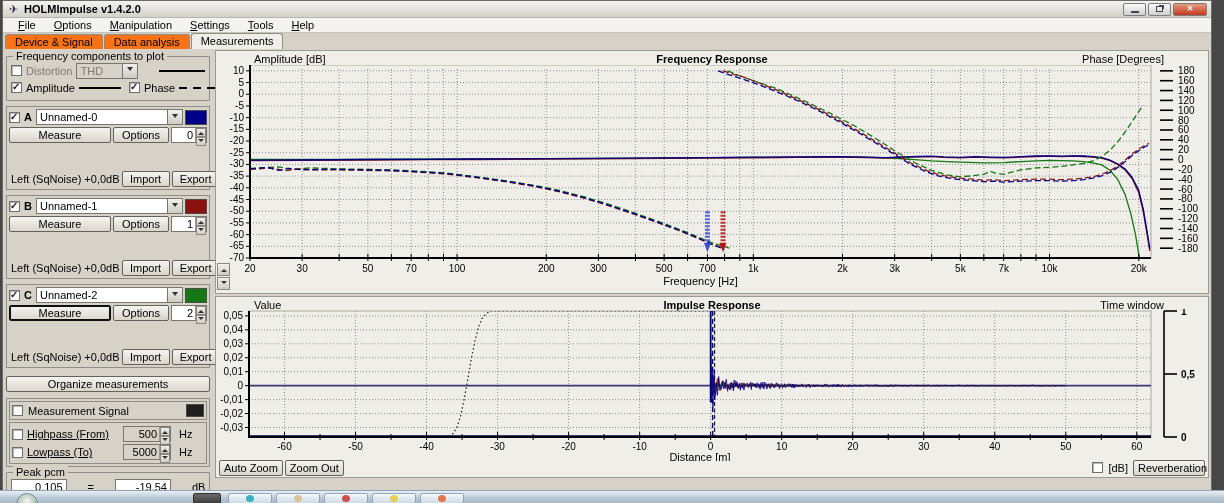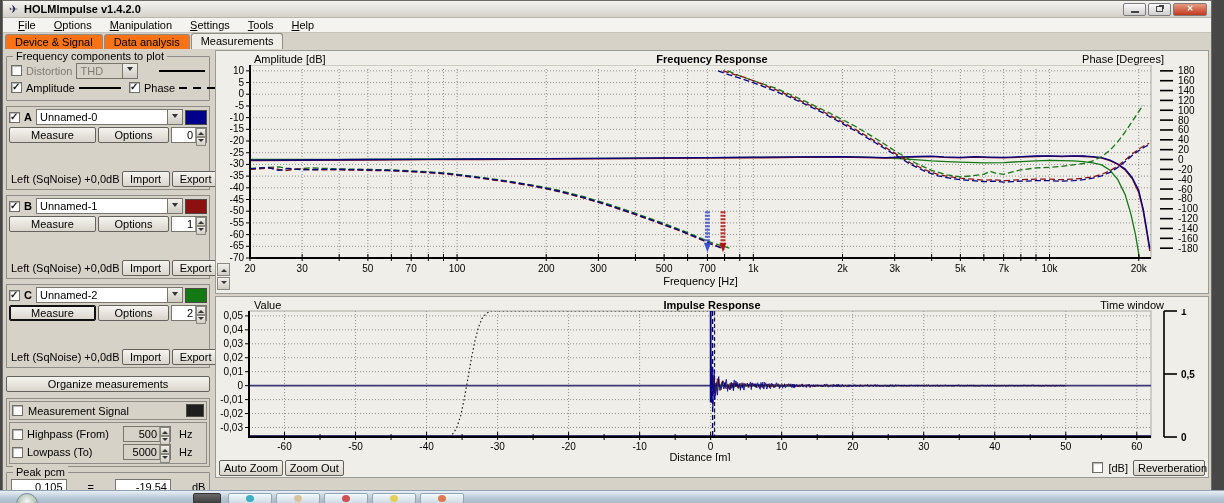--- a/index.html
+++ b/index.html
@@ -57,30 +57,30 @@
   .meas-row:last-child{margin-bottom:0;margin-top:28px;}
   .meas-letter{width:12px;text-align:center;font-weight:bold;flex:0 0 auto;}
   .swatch{width:22px;height:15px;border:1px solid #4a4a46;flex:0 0 auto;}
   .spin{width:36px;height:16px;background:#fff;border:1px solid #78776f;display:flex;flex:0 0 auto;}
   .spin.gray{background:#d6d2c8;}
   .spin-val{flex:1;text-align:right;padding:1px 2px 0 0;}
   .spin-btns{width:11px;border-left:1px solid #9a978e;display:flex;flex-direction:column;flex:0 0 auto;}
   .spin-b{flex:1;background:linear-gradient(#f2f0ec,#cfccc3);border:1px solid #8a887f;
     display:flex;align-items:center;justify-content:center;}
   .meas-info{flex:1;padding-left:2px;white-space:nowrap;}
-  .btn-measure{width:87px;flex:0 0 auto;}
+  .btn-measure{width:102px;flex:0 0 auto;}
   .btn-options{flex:1;}
   .btn-sm{width:48px;flex:0 0 auto;}
   .organize{width:100%;margin:3px 0 6px;}
   .sig-box{border:1px solid #8e8d88;padding:0;margin-bottom:5px;}
   .sig-head{display:flex;align-items:center;gap:5px;border:1px solid #8e8d88;margin:2px;padding:2px 2px;}
   .sig-head .swatch{margin-left:auto;width:18px;height:13px;}
   .sig-filters{border:1px solid #8e8d88;margin:0 2px 2px;padding:2px;}
   .sig-row{display:flex;align-items:center;gap:4px;height:18px;}
-  .sig-lbl{width:92px;}
+  .sig-lbl{width:92px;text-decoration:underline;}
   .sig-unit{padding-left:4px;}
   .peak-row{display:flex;align-items:center;gap:21px;justify-content:center;padding-top:2px;}
   .tinput{height:15px;background:#fff;border:1px solid #78776f;text-align:right;padding:1px 3px 0 0;
     font-family:"Liberation Sans",sans-serif;font-size:11px;width:56px;}
   
   .charts{flex:1;padding:1px 2px 0 2px;display:flex;flex-direction:column;}
   .chart{position:relative;background:#f0eee8;border:1px solid #9b9a95;}
   .chart-hl{position:absolute;top:2px;left:38px;}
   .chart-hc{position:absolute;top:2px;left:0;right:0;text-align:center;font-weight:bold;}
   .chart-hr{position:absolute;top:2px;right:44px;}

